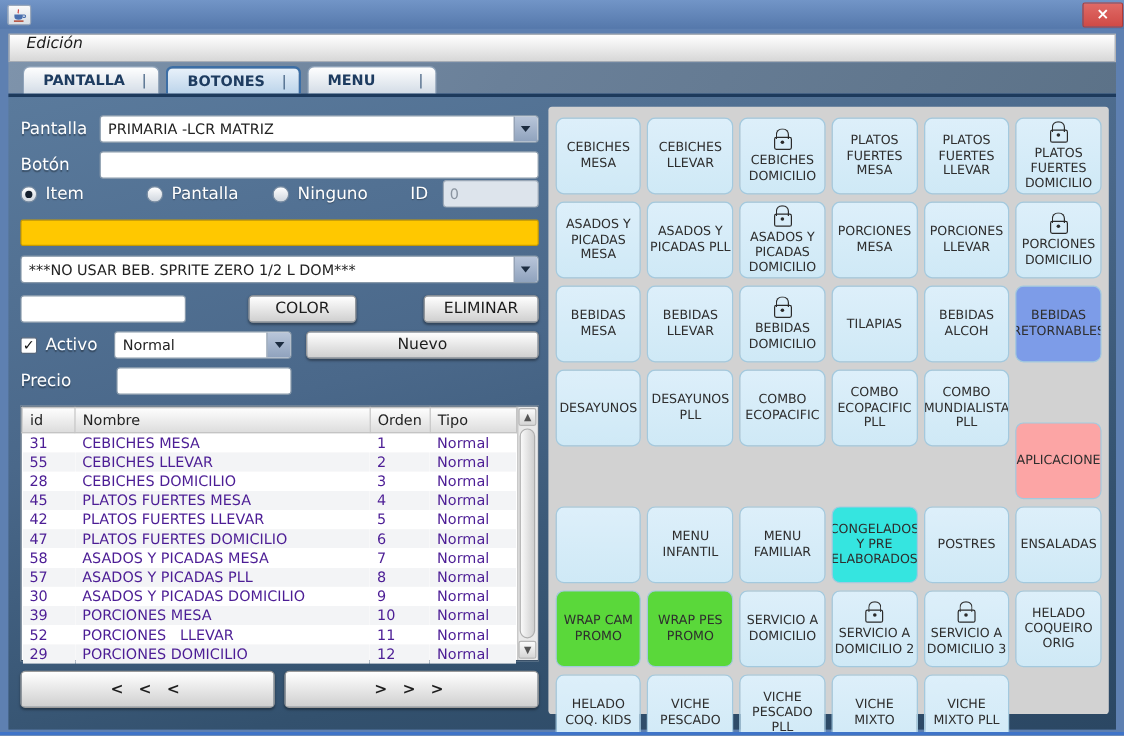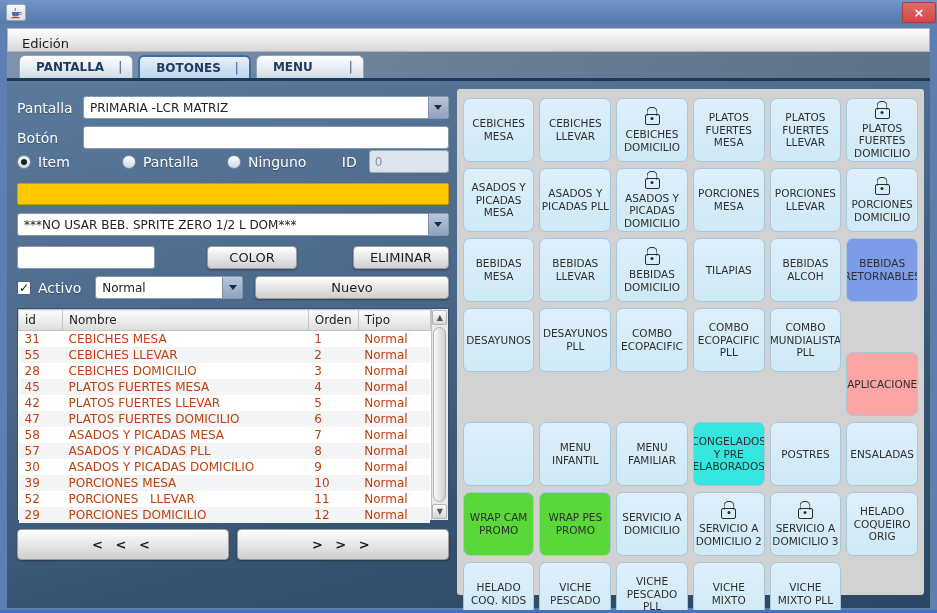--- a/index.html
+++ b/index.html
@@ -13,21 +13,21 @@
   
   .titlebar{ height:24px; display:flex; align-items:flex-start; justify-content:space-between;
     background:linear-gradient(#7295c7,#5578ab); padding:2px 0 0 6px; }
   .app-icon-box{ width:20px; height:17px; margin-top:2px; background:linear-gradient(#fafafa,#d8dde4);
     border:1px solid #9aa8bb; border-radius:2px; display:flex; align-items:center; justify-content:center; }
   .close-btn{ width:34px; height:21px; background:linear-gradient(#e06a66,#cf4a46); border:1px solid #b03c38;
     border-radius:2px; color:#fff; font-size:13px; font-weight:bold; display:flex; align-items:center;
     justify-content:center; cursor:pointer; margin-right:1px; }
   
   .menubar{ margin:4px 7px 0 7px; height:24px; background:linear-gradient(#ffffff,#d7d7d7);
-    border:1px solid #b5b5b5; display:flex; align-items:flex-end; padding-left:14px; }
+    border:1px solid #b5b5b5; display:flex; align-items:flex-start; padding-left:14px;font-style:italic; }
   .menu-item{ font-size:13px; color:#1a1a1a; cursor:default; }
   
   .tabstrip{ margin:0 7px; height:29px; background:linear-gradient(120deg,#7e93ab 0%,#6a8099 45%,#5c7288 100%);
     border-bottom:3px solid #1d3a5c; display:flex; align-items:flex-end; padding-left:12px; gap:5px; }
   .tab{ height:23px; min-width:108px; display:flex; align-items:center; justify-content:space-between;
     padding:0 10px 0 16px; background:linear-gradient(#ffffff,#d3dce6); border:1px solid #8fa3ba;
     border-bottom:none; border-radius:6px 6px 0 0; font-size:12px; font-weight:bold; color:#1e3c60; cursor:pointer; }
   .tab.selected{ background:linear-gradient(#e8f1fa,#bcd4ea); border:2px solid #3c6ea5; border-bottom:none;margin-top:48px; }
   .tab .tab-sep{ font-weight:normal; color:#3b5süd; color:#3b5a7d; margin-left:14px; }
   
@@ -58,21 +58,21 @@
     box-shadow:0 1px 2px rgba(0,0,0,.35); }
   .checkbox{ display:flex; align-items:center; gap:7px; cursor:pointer; }
   .checkbox .box{ width:14px; height:14px; background:#fff; border:1px solid #55657a; border-radius:2px;
     display:flex; align-items:center; justify-content:center; font-size:12px; color:#111; font-weight:bold; }
   .checkbox .clabel{ color:#fff; font-size:14px; text-shadow:0 1px 1px rgba(0,0,0,.35); }
   
   .table-wrap{ margin-top:9px; height:213px; background:#fff; border:1px solid #3a5068; display:flex; }
   .items-table{ flex:1; border-collapse:collapse; table-layout:fixed; }
   .items-table th{ height:21px; background:linear-gradient(#fdfdfd,#dcdcdc); border:1px solid #c4c4c4;
     font-size:12px; font-weight:normal; color:#222; text-align:left; padding:0 6px; }
-  .items-table td{ height:16px; font-size:12px; color:#c2410c; padding:0 6px; white-space:pre; overflow:hidden; }
+  .items-table td{ height:16px; font-size:12px; color:#4c1d95; padding:0 6px; white-space:pre; overflow:hidden; }
   .items-table tbody tr:nth-child(even){ background:#f3f4f6; }
   .scrollbar{ width:17px; flex:none; background:#e9e9e9; border-left:1px solid #c0c0c0;
     display:flex; flex-direction:column; align-items:center; }
   .sb-btn{ width:15px; height:15px; font-size:8px; color:#555; display:flex; align-items:center;
     justify-content:center; background:linear-gradient(#fbfbfb,#d6d6d6); border:1px solid #b5b5b5; border-radius:2px; margin:1px 0; cursor:pointer;}
   .sb-thumb{ width:13px; flex:1; margin:1px 0; background:linear-gradient(90deg,#fafafa,#cfcfcf);
     border:1px solid #aeaeae; border-radius:7px; cursor:grab; }
   .nav-row{ display:flex; gap:8px; margin-top:8px; }
   .nav-btn{ flex:1; height:31px; font-weight:bold; letter-spacing:4px; font-size:13px; }
   
@@ -179,20 +179,24 @@
           <span class="box">✓</span>
           <span class="clabel">Activo</span>
         </span>
         <div class="combo" style="width:148px; margin-left:14px;">
           <span class="combo-text">Normal</span>
           <span class="combo-arrow"></span>
         </div>
         <div class="btn" style="flex:1; height:23px; margin-left:12px;">Nuevo</div>
       </div>
 
+      <div class="frow">
+        <span class="flabel" style="width:80px;">Precio</span>
+        <div class="tfield" style="width:146px;"></div>
+      </div>
 
       <div class="table-wrap">
         <table class="items-table">
           <colgroup>
               <col style="width:44px">
               <col>
               <col style="width:50px">
               <col style="width:72px">
             </colgroup>
           <thead>

